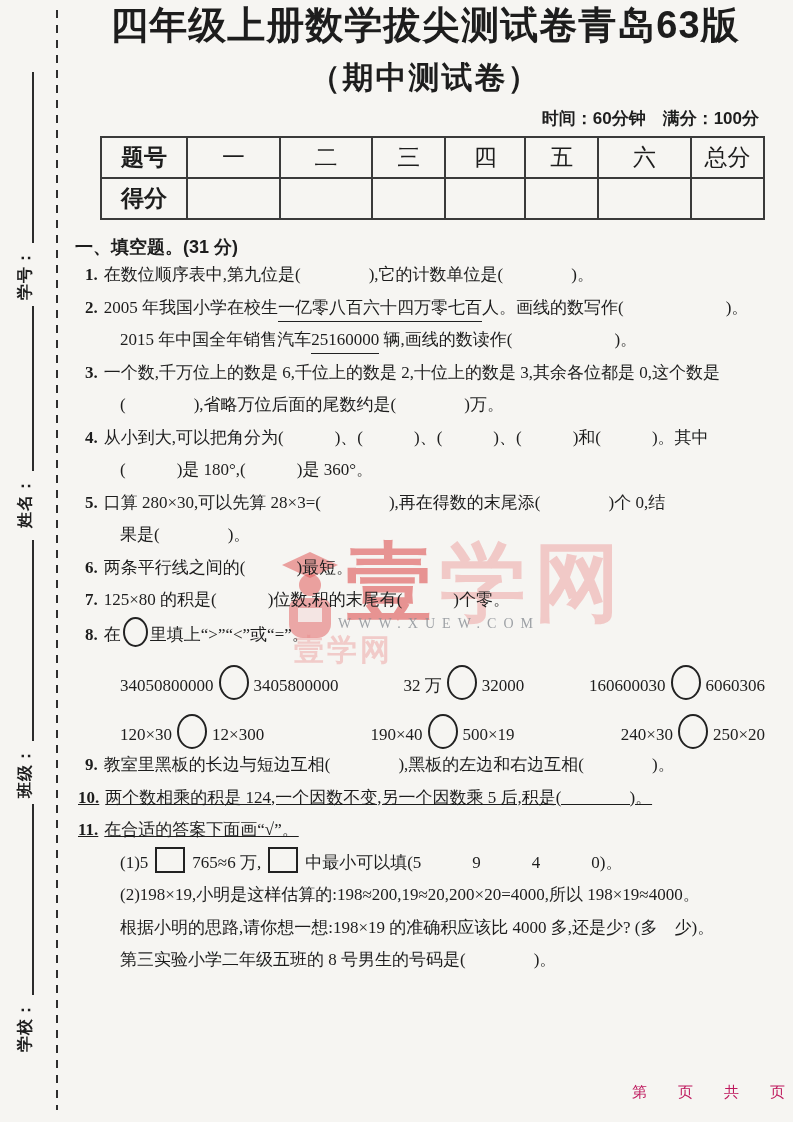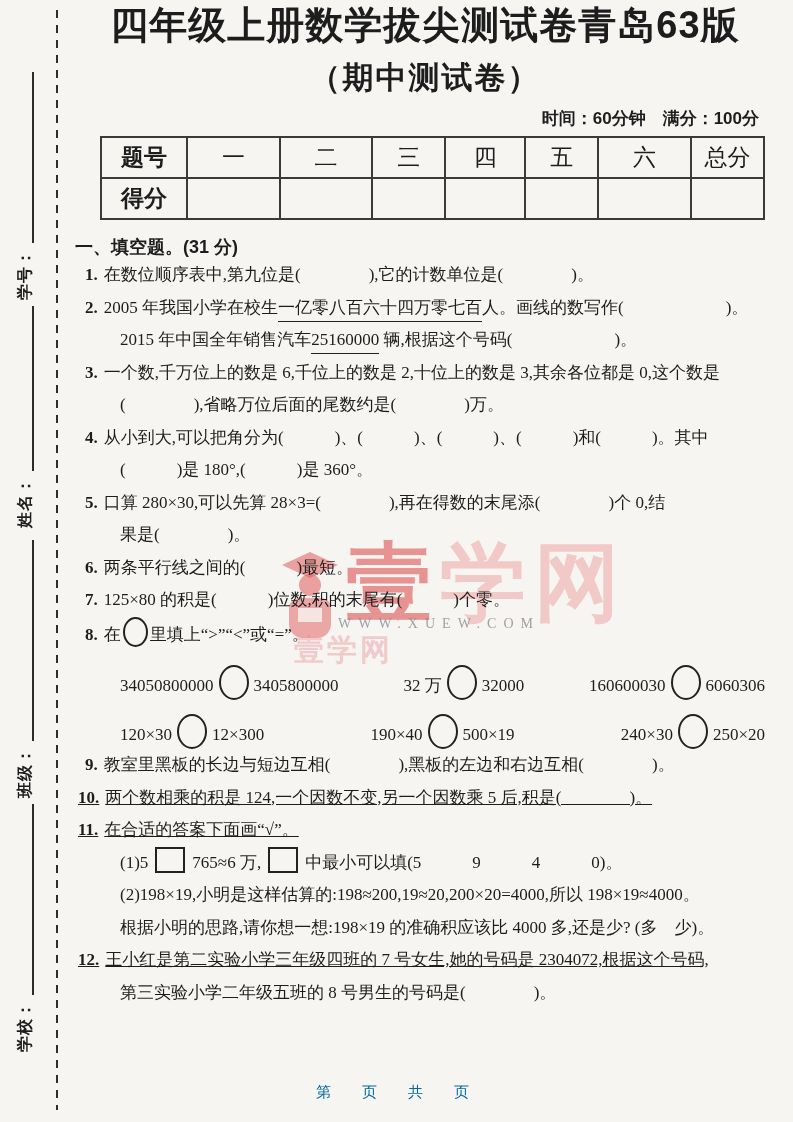--- a/index.html
+++ b/index.html
@@ -60,22 +60,22 @@
   .circ.sm{width:21px;height:26px;vertical-align:-7px;margin:0 2px;}
   .box{
     display:inline-block;width:26px;height:22px;border:2px solid #222;
     vertical-align:-5px;margin:0 7px;background:transparent;
   }
   .cmp-row{
     display:flex;justify-content:space-between;align-items:flex-end;
     padding-left:45px;padding-right:10px;height:49px;
   }
   .footer{
-    position:absolute;bottom:20px;left:0;width:100%;text-align:center;
-    font-family:"Liberation Sans", sans-serif;font-size:15px;letter-spacing:8px;color:#0369a1;
+    position:absolute;bottom:20px;left:0;width:100%;text-align:right;
+    font-family:"Liberation Sans", sans-serif;font-size:15px;letter-spacing:8px;color:#be185d;
   }
   
   .wm{position:absolute;left:280px;top:546px;width:400px;height:130px;z-index:0;}
   .wm-icon{position:absolute;left:0;top:6px;width:62px;height:104px;}
   .wm-cap{position:absolute;left:2px;top:0;width:56px;height:26px;
     background:rgba(224,90,90,.55);clip-path:polygon(50% 0,100% 50%,50% 100%,0 50%);}
   .wm-head{position:absolute;left:19px;top:22px;width:22px;height:22px;border-radius:50%;
     background:rgba(224,90,90,.55);}
   .wm-body{position:absolute;left:9px;top:46px;width:42px;height:40px;border-radius:10px 10px 14px 14px;
     background:rgba(224,90,90,.5);}
@@ -159,21 +159,21 @@
   </tbody>
     </table>
 
   <div class="section-heading">一、填空题。(31 分)</div>
 
   <div class="qwrap">
 
     <div class="qline f"><b class="qno">1.</b><span>在数位顺序表中,第九位是(　　　　),它的计数单位是(　　　　)。</span></div>
 
     <div class="qline f"><b class="qno">2.</b><span>2005 年我国小学在校生</span><span class="ul">一亿零八百六十四万零七百</span><span>人。画线的数写作(　　　　　　)。</span></div>
-    <div class="qline c"><span>2015 年中国全年销售汽车</span><span class="ul">25160000</span><span> 辆,根据这个号码(　　　　　　)。</span></div>
+    <div class="qline c"><span>2015 年中国全年销售汽车</span><span class="ul">25160000</span><span> 辆,画线的数读作(　　　　　　)。</span></div>
 
     <div class="qline f"><b class="qno">3.</b><span>一个数,千万位上的数是 6,千位上的数是 2,十位上的数是 3,其余各位都是 0,这个数是</span></div>
     <div class="qline c"><span>(　　　　),省略万位后面的尾数约是(　　　　)万。</span></div>
 
     <div class="qline f"><b class="qno">4.</b><span>从小到大,可以把角分为(　　　)、(　　　)、(　　　)、(　　　)和(　　　)。其中</span></div>
     <div class="qline c"><span>(　　　)是 180°,(　　　)是 360°。</span></div>
 
     <div class="qline f"><b class="qno">5.</b><span>口算 280×30,可以先算 28×3=(　　　　),再在得数的末尾添(　　　　)个 0,结</span></div>
     <div class="qline c"><span>果是(　　　　)。</span></div>
 
@@ -196,19 +196,18 @@
 
     <div class="qline f"><b class="qno">9.</b><span>教室里黑板的长边与短边互相(　　　　),黑板的左边和右边互相(　　　　)。</span></div>
 
     <div class="qline f2"><b class="qno">10.</b><span>两个数相乘的积是 124,一个因数不变,另一个因数乘 5 后,积是(　　　　)。</span></div>
 
     <div class="qline f2"><b class="qno">11.</b><span>在合适的答案下面画“√”。</span></div>
     <div class="qline c"><span>(1)5</span><span class="box"></span><span>765≈6 万,</span><span class="box"></span><span>中最小可以填(5　　　9　　　4　　　0)。</span></div>
     <div class="qline c"><span>(2)198×19,小明是这样估算的:198≈200,19≈20,200×20=4000,所以 198×19≈4000。</span></div>
     <div class="qline c"><span>根据小明的思路,请你想一想:198×19 的准确积应该比 4000 多,还是少? (多　少)。</span></div>
 
-    <div class="qline f2"><b class="qno">12.</b><span>王小红是第二实验小学三年级四班的 7 号女生,她的号码是 2304072,根据这个号码,</span></div>
     <div class="qline c"><span>第三实验小学二年级五班的 8 号男生的号码是(　　　　)。</span></div>
 
   </div>
 </div>
 
 <div class="footer">第　页　共　页</div>
 
 </body></html>

